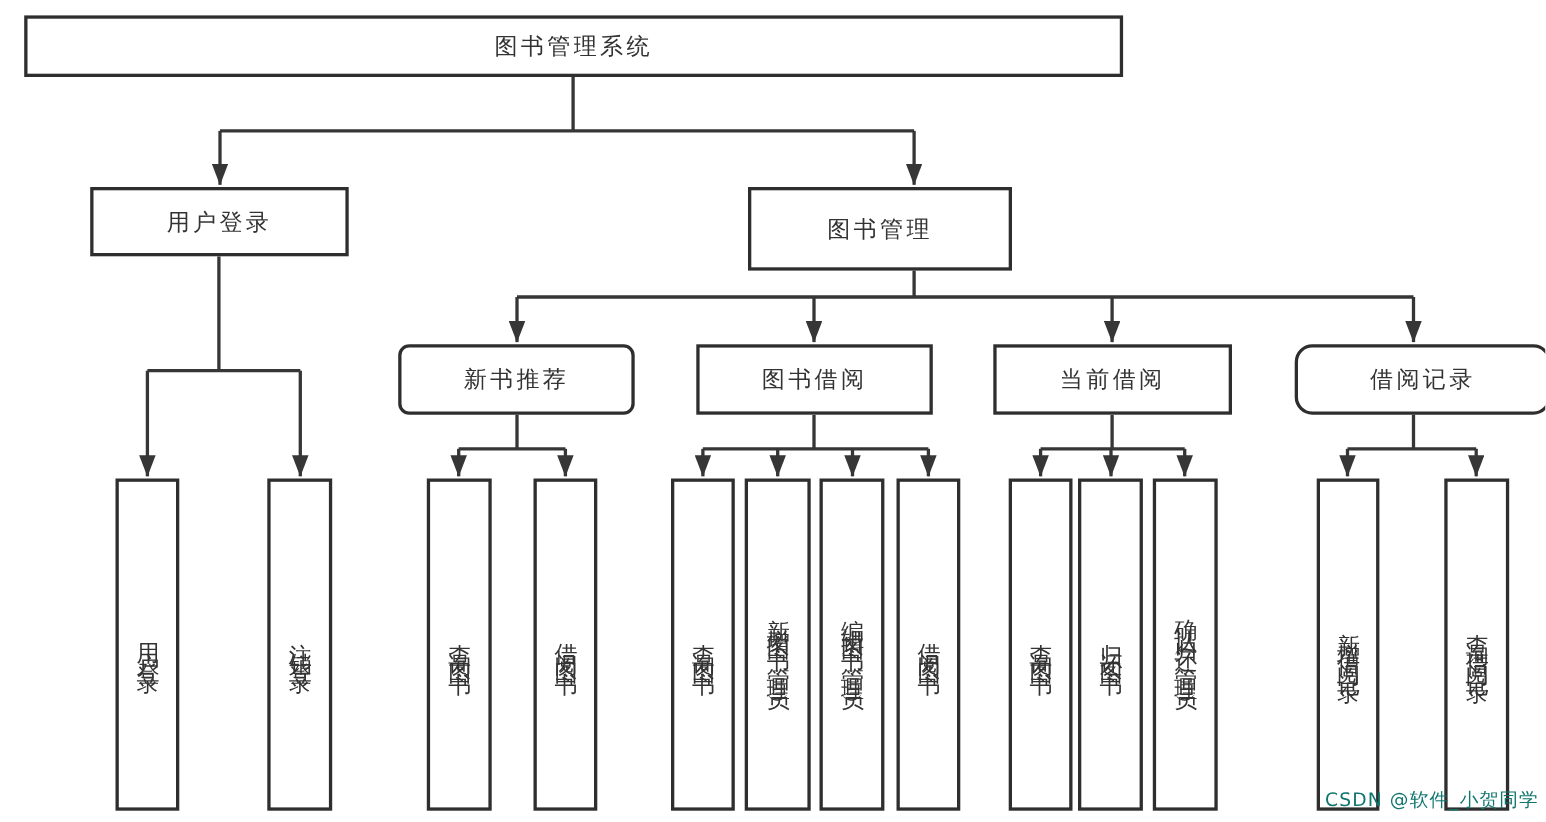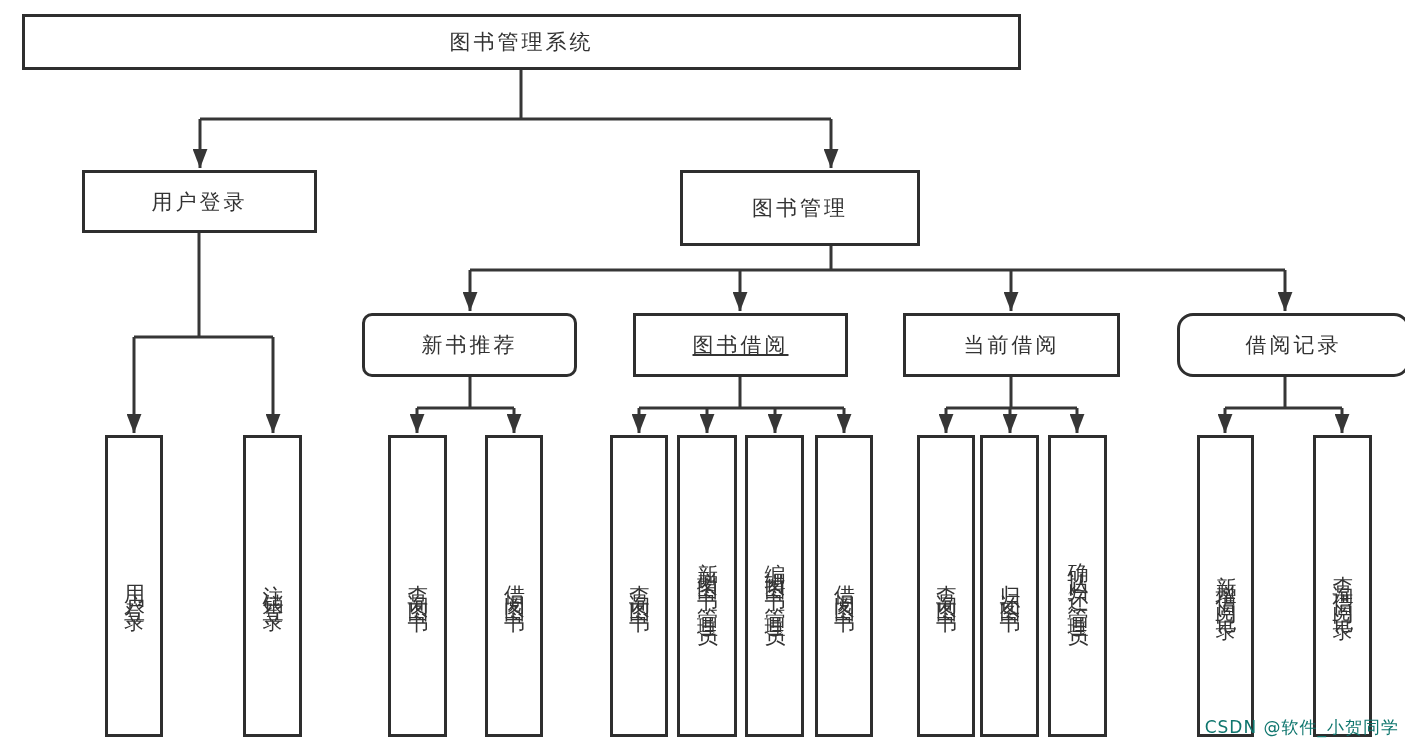--- a/index.html
+++ b/index.html
@@ -96,21 +96,21 @@
   <div class="node" style="left:82px; top:170px; width:235px; height:63px;">
     <span class="h-label">用户登录</span>
   </div>
   <div class="node" style="left:680px; top:170px; width:240px; height:76px;font-family:Liberation Mono, monospace;">
     <span class="h-label">图书管理</span>
   </div>
 
   <div class="node" style="left:362px; top:313px; width:215px; height:64px;border-radius:10px;">
     <span class="h-label">新书推荐</span>
   </div>
-  <div class="node" style="left:633px; top:313px; width:215px; height:64px;text-decoration:underline;">
+  <div class="node" style="left:633px; top:313px; width:215px; height:64px;">
     <span class="h-label">图书借阅</span>
   </div>
   <div class="node" style="left:903px; top:313px; width:217px; height:64px;">
     <span class="h-label">当前借阅</span>
   </div>
   <div class="node" style="left:1177px; top:313px; width:233px; height:64px;border-radius:16px;">
     <span class="h-label">借阅记录</span>
   </div>
 
   <div class="node" style="left:105px; top:435px; width:58px; height:302px;">

